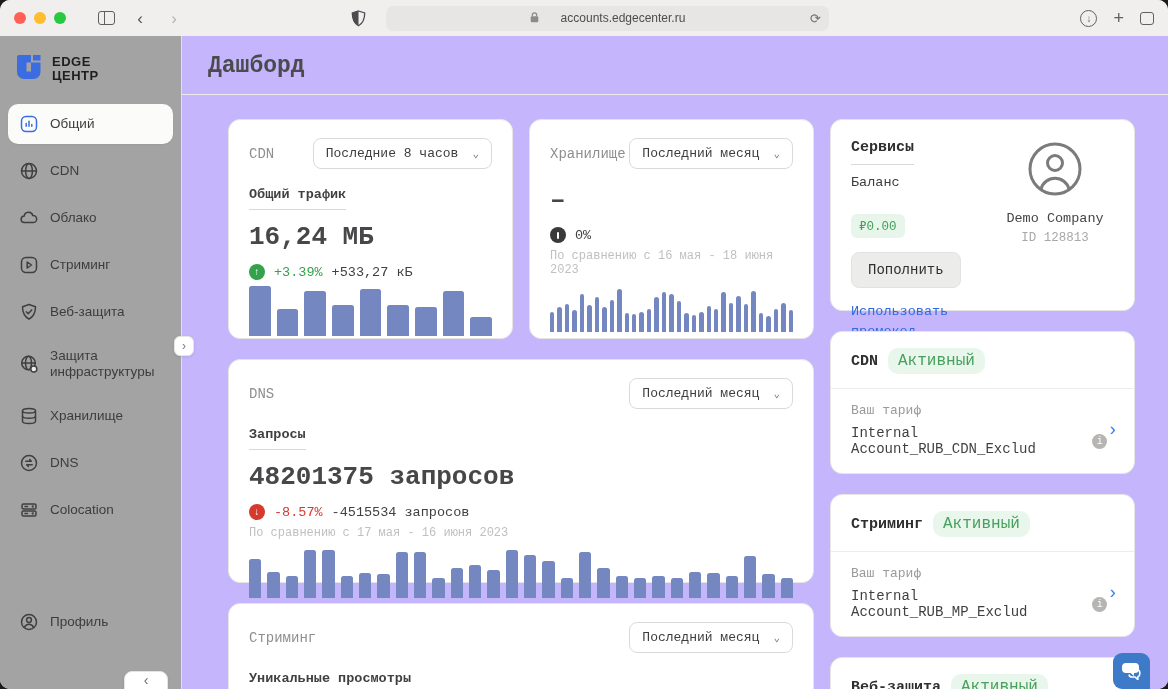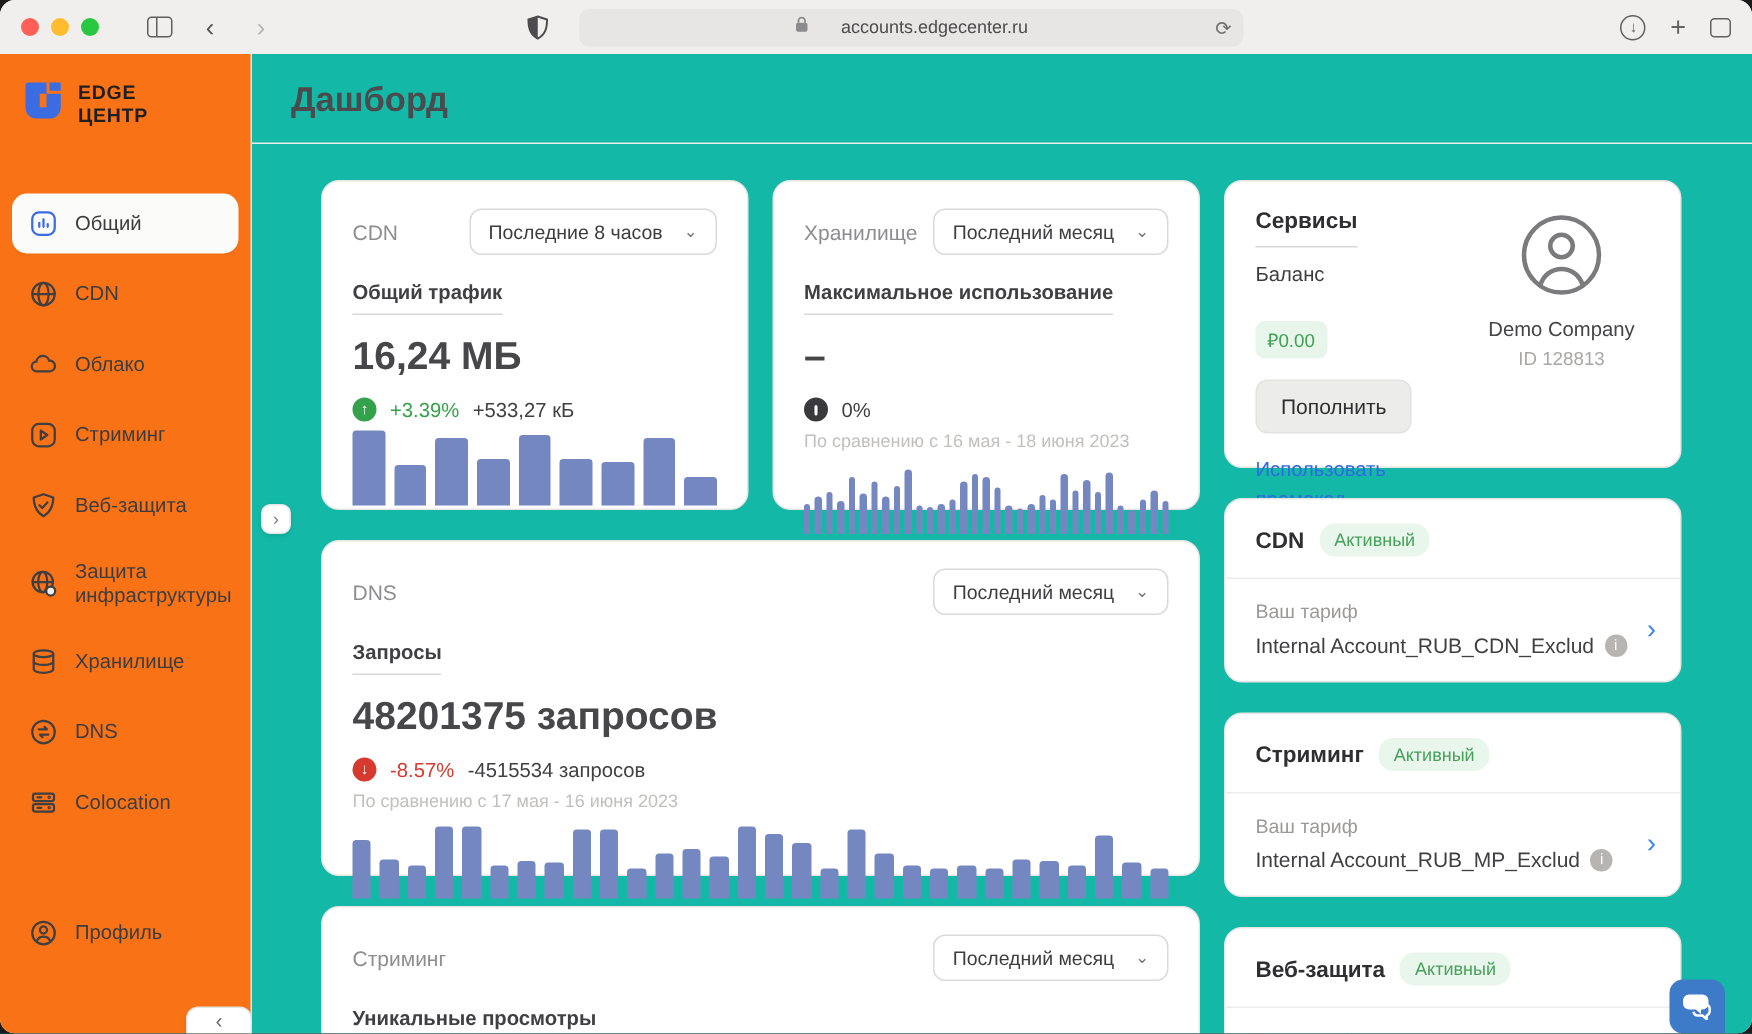--- a/index.html
+++ b/index.html
@@ -21,33 +21,33 @@
   .lock { color:#8b8b8d; font-size:10px; }
   .reload { position:absolute; right:8px; color:#6e6e70; font-size:13px; }
   .chrome-right { position:absolute; right:14px; display:flex; gap:16px; align-items:center; }
   .dl-circ { width:17px; height:17px; border:1.4px solid #616161; border-radius:50%; display:flex; align-items:center; justify-content:center; font-size:10px; color:#616161; }
   .plus-ic { font-size:18px; color:#616161; }
   .tabs-ic { width:14px; height:13px; border:1.5px solid #616161; border-radius:3px; position:relative; background:#f0efed; }
   .tabs-ic::before { content:""; position:absolute; left:3px; top:-5px; width:14px; height:13px; border:1.5px solid #616161; border-radius:3px; z-index:-1; }
 
   
   .app { display:flex; height:653px; }
-  .sidebar { width:168px; background:#f97316; border-right:1px solid #e2e1df; display:flex; flex-direction:column; position:relative; flex-shrink:0;gap:24px; }
+  .sidebar { width:182px; background:#a3a3a3; border-right:1px solid #e2e1df; display:flex; flex-direction:column; position:relative; flex-shrink:0; }
   .logo { display:flex; align-items:center; gap:8px; padding:16px 14px 18px 14px; }
   .logo-text { font-size:13px; font-weight:bold; color:#1f1f1f; line-height:1.1; letter-spacing:.5px; }
   .nav { padding:0 8px; display:flex; flex-direction:column; }
   .nav-item { display:flex; align-items:center; gap:10px; padding:9px 10px; border-radius:10px; color:#3d3d3f; font-size:13.5px; margin-bottom:7px; cursor:pointer; }
   .nav-item.active { background:#fbfbfa; box-shadow:0 1px 2px rgba(0,0,0,.05); }
   .nav-item .lbl { line-height:1.2; }
   .nav-ic { width:22px; height:22px; display:flex; align-items:center; justify-content:center; flex-shrink:0; }
   .nav-bottom { margin-top:auto; padding:0 8px 40px 8px; }
   .collapse-btn { position:absolute; left:124px; bottom:-8px; width:44px; height:26px; background:#fff; border:1px solid #e5e4e2; border-radius:8px; color:#6a6a6c; font-size:14px; display:flex; align-items:flex-start; justify-content:center; box-shadow:0 1px 3px rgba(0,0,0,.08); }
   .expander { position:absolute; left:174px; top:336px; width:20px; height:20px; background:#fff; border:1px solid #e7e6e4; border-radius:6px; box-shadow:0 1px 3px rgba(0,0,0,.1); display:flex; align-items:center; justify-content:center; color:#7b7b7d; font-size:12px; z-index:5; }
 
-  .main { flex:1; background:#14b8a6; overflow:hidden; position:relative; }
+  .main { flex:1; background:#c4b5fd; overflow:hidden; position:relative;font-family:Liberation Mono, monospace; }
   .page-header { padding:17px 26px 15px 26px; border-bottom:1px solid #ececea; }
   .page-title { font-size:23px; font-weight:600; color:#4b4b4d; }
   .content { display:flex; gap:16px; padding:24px 28px 0 46px; }
   .col-left { width:586px; display:flex; flex-direction:column; }
   .col-right { width:305px; display:flex; flex-direction:column; }
 
   .card { background:#fff; border:1px solid #e7e6e4; border-radius:12px; padding:18px 20px; }
   .row2 { display:flex; gap:16px; }
 
   .metric-card { width:285px; height:220px; }
@@ -84,21 +84,21 @@
   .topup-btn { display:inline-block; background:#ececeb; border:1px solid #e3e2e0; border-radius:8px; padding:9px 16px; font-size:14px; color:#2f2f31; cursor:pointer; margin-bottom:14px; }
   .promo-link { font-size:13.5px; color:#2f6ae0; line-height:1.5; width:110px; cursor:pointer; }
   .svc-right { width:118px; display:flex; flex-direction:column; align-items:center; padding-top:4px; }
   .company { font-size:13.5px; color:#454547; margin-top:10px; }
   .company-id { font-size:12.5px; color:#a9a8a6; margin-top:5px; }
 
   
   .status-card { margin-top:20px; padding:0; }
   .status-head { display:flex; align-items:center; gap:10px; padding:16px 20px 14px 20px; border-bottom:1px solid #ededeb; }
   .status-name { font-size:15px; font-weight:bold; color:#2f2f31; }
-  .badge { background:#e9f6ec; color:#47a05b; font-size:12px; border-radius:10px; padding:4px 10px; }
+  .badge { background:#e9f6ec; color:#47a05b; font-size:16px; border-radius:10px; padding:4px 10px; }
   .status-body { padding:14px 16px 16px 20px; display:flex; align-items:center; }
   .tariff-wrap { flex:1; }
   .tariff-lbl { font-size:13px; color:#9b9a98; margin-bottom:7px; }
   .tariff-line { font-size:14px; color:#403f41; display:flex; align-items:center; gap:7px; }
   .info-ic { width:15px; height:15px; border-radius:50%; background:#b6b5b3; color:#fff; font-size:10px; display:inline-flex; align-items:center; justify-content:center; font-style:normal; flex-shrink:0; }
   .chev-right { color:#3b82f6; font-size:18px; }
 
   .chat-btn { position:absolute; right:18px; bottom:0px; width:37px; height:36px; background:#3d7ac7; border-radius:9px 9px 0 9px; display:flex; align-items:center; justify-content:center; cursor:pointer; z-index:10; }
 </style>
 </head>
@@ -301,21 +301,20 @@
             </div>
 
             <div class="card metric-card">
               <div class="card-top">
                 <span class="card-label">Хранилище</span>
                 <div class="select">
                   <span>Последний месяц</span>
                     <span class="chev">⌄</span>
                 </div>
               </div>
-              <div><span class="metric-label">Максимальное использование</span></div>
               <div class="metric-value">–</div>
               <div class="delta-row">
                 <span class="delta-ic flat">
                     <span class="flatbar"></span>
                   </span>
                 <span class="delta-pct flat">0%</span>
               </div>
               <div class="compare">По сравнению с 16 мая - 18 июня 2023</div>
               <div class="chart" style="gap:3px; height:45px;">
                   <div class="bar" style="height: 45%; background: rgb(117, 135, 193);"></div>

